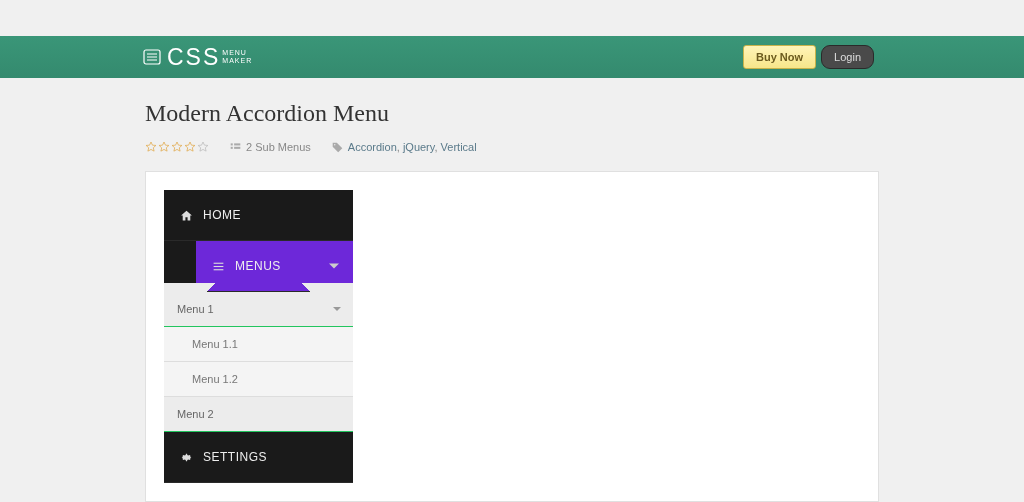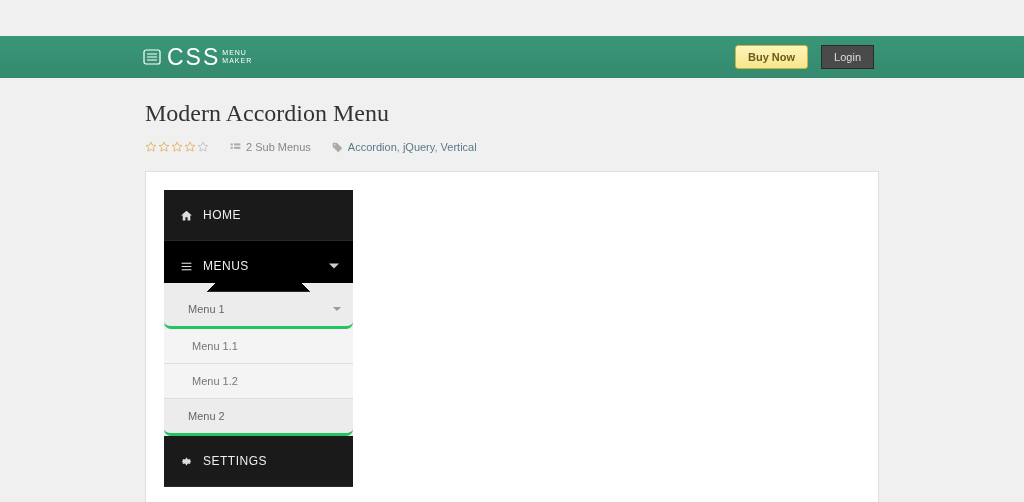--- a/index.html
+++ b/index.html
@@ -4,44 +4,44 @@
 <style>
 * { margin: 0; padding: 0; box-sizing: border-box; }
 body { font-family: Arial, Helvetica, sans-serif; background: #f0f0f0; width: 1024px; height: 502px; overflow: hidden; }
 
 .header { background: linear-gradient(to bottom, #3a9678, #348a6e); height: 42px; display: flex; align-items: center; justify-content: space-between; padding: 0 150px 0 143px; margin-top: 36px; }
 .logo { display: flex; align-items: center; color: #fff; }
 .logo-icon { width: 18px; height: 18px; margin-right: 6px; }
 .logo-icon svg { width: 18px; height: 18px; }
 .logo-css { font-size: 23px; font-weight: 300; letter-spacing: 2px; }
 .logo-sub { display: inline-flex; flex-direction: column; font-size: 7px; line-height: 8px; letter-spacing: 1px; margin-left: 2px; }
-.header-buttons { display: flex; gap: 13px; }
+.header-buttons { display: flex; gap: 5px; }
 .btn-buy { background: linear-gradient(to bottom, #fff4b8, #f7e68a); border: 1px solid #c9b34a; color: #6b5a1e; font-size: 11px; font-weight: bold; padding: 5px 12px; border-radius: 3px; cursor: pointer; }
-.btn-login { background: #4a4a4a; border: 1px solid #2a2a2a; color: #ddd; font-size: 11px; padding: 5px 12px; border-radius: 0; cursor: pointer; }
+.btn-login { background: #4a4a4a; border: 1px solid #2a2a2a; color: #ddd; font-size: 11px; padding: 5px 12px; border-radius: 9px; cursor: pointer; }
 
 .container { max-width: 734px; margin: 0 auto; padding-top: 22px; }
 .title { font-family: Georgia, serif; font-size: 24px; color: #333; font-weight: normal; margin-bottom: 14px; }
 .meta { display: flex; align-items: flex-start; gap: 21px; font-size: 11px; color: #888; margin-bottom: 18px; }
 .stars { display: flex; gap: 1px; }
 .star { width: 12px; height: 12px; }
 .star svg { width: 12px; height: 12px; }
 .tag-link { color: #5a7a8a; text-decoration: none; }
 .meta-item { display: flex; align-items: center; gap: 5px; }
 .mini-icon { width: 11px; height: 11px; display: inline-flex; }
 .mini-icon svg { width: 11px; height: 11px; }
 
 .card { background: #fff; border: 1px solid #e0e0e0; padding: 18px; }
 .accordion { width: 189px; background: #1a1a1a; font-size: 12px; }
 .acc-item { display: flex; align-items: center; padding: 18px 16px; color: #eee; cursor: pointer; border-bottom: 1px solid #2a2a2a; position: relative; letter-spacing: 0.5px; }
-.acc-item.active { background: #000000; }
+.acc-item.active { background: #6d28d9; margin-left: 32px; }
 .acc-icon { width: 13px; height: 13px; margin-right: 10px; display: inline-flex; }
 .acc-icon svg { width: 13px; height: 13px; fill: #ddd; }
 .acc-item .chev { position: absolute; right: 14px; top: 50%; transform: translateY(-50%); width: 0; height: 0; border-left: 5px solid transparent; border-right: 5px solid transparent; border-top: 5px solid #ccc; }
 .sub { background: #ececec; color: #666; font-size: 11px; }
-.sub-item { padding: 11px 24px; border-bottom: 3px solid #22c55e; cursor: pointer; position: relative; border-radius: 7px; }
+.sub-item { padding: 11px 13px; border-bottom: 1px solid #22c55e; cursor: pointer; position: relative; }
 .sub-item .chev-s { position: absolute; right: 12px; top: 50%; transform: translateY(-50%); width: 0; height: 0; border-left: 4px solid transparent; border-right: 4px solid transparent; border-top: 4px solid #999; }
 .sub-item.first { position: relative; }
 .sub-item.first::before { content: ""; position: absolute; top: -9px; left: 0; right: 0; height: 9px; background: linear-gradient(135deg, #ececec 50%, transparent 50%) 0 0 / 50% 100% no-repeat, linear-gradient(-135deg, #ececec 50%, transparent 50%) 100% 0 / 50% 100% no-repeat; pointer-events: none; }
 .sub-sub { padding: 11px 16px 11px 28px; border-bottom: 1px solid #ddd; cursor: pointer; color: #777; background: #f4f4f4; }
 </style>
 </head>
 <body>
 
 <div class="header">
   <div class="logo">

